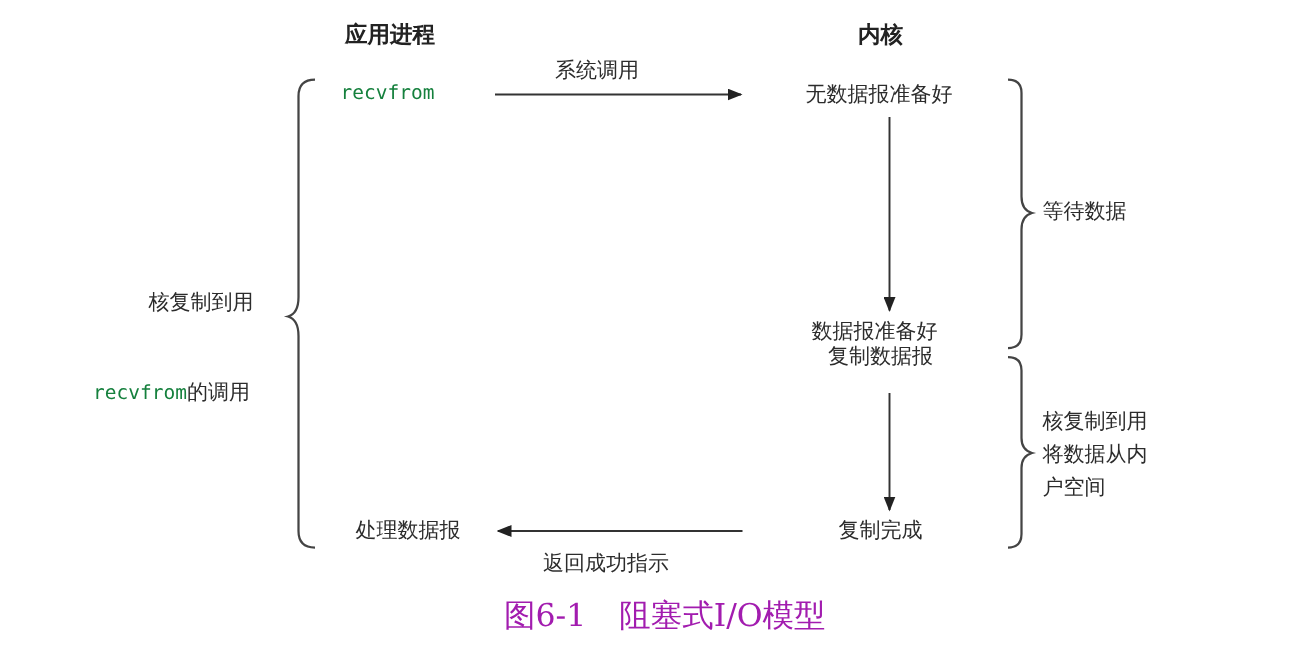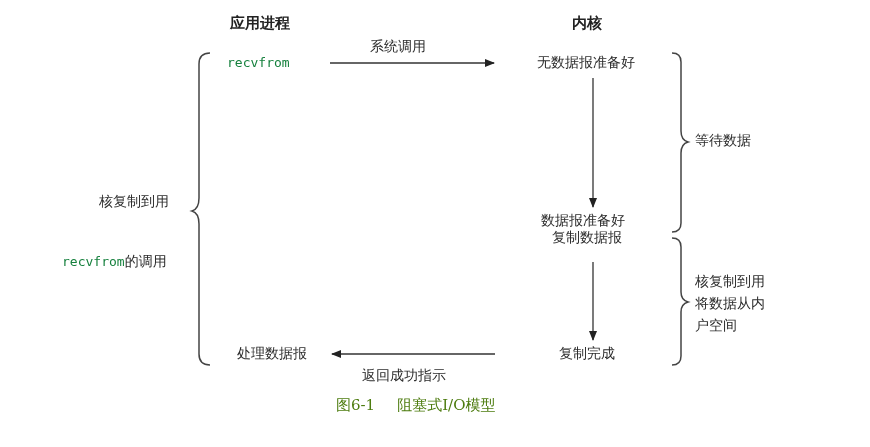--- a/index.html
+++ b/index.html
@@ -12,21 +12,21 @@
       height: 447px;
       position: relative;
       overflow: hidden;
       font-family: "DejaVu Serif", "Liberation Serif", serif;
       color: #2a2a2a;
     }
     .abs { position: absolute; white-space: nowrap; }
     .header { font-family: "DejaVu Sans", "Liberation Sans", sans-serif; font-weight: bold; font-size: 15px; color: #222; text-align: center; }
     .label { font-size: 14px; color: #2c2c2c; }
     .mono { font-family: "DejaVu Sans Mono", "Liberation Mono", monospace; font-size: 13px; color: #15803d; }
-    .caption { font-family: "DejaVu Serif", "Liberation Serif", serif; font-size: 15px; color: #4d7c0f; }
+    .caption { font-family: "DejaVu Serif", "Liberation Serif", serif; font-size: 21px; color: #a21caf; }
     .multiline { line-height: 22px; white-space: normal; }
     svg.lines { position: absolute; left: 0; top: 0; }
   </style>
 </head>
 <body>
 
 <svg class="lines" width="870" height="447">
   <defs>
     <marker id="ah" markerWidth="10" markerHeight="8" refX="9" refY="4" orient="auto" markerUnits="userSpaceOnUse">
       <path d="M0,0 L10,4 L0,8 Z" fill="#222"></path>

